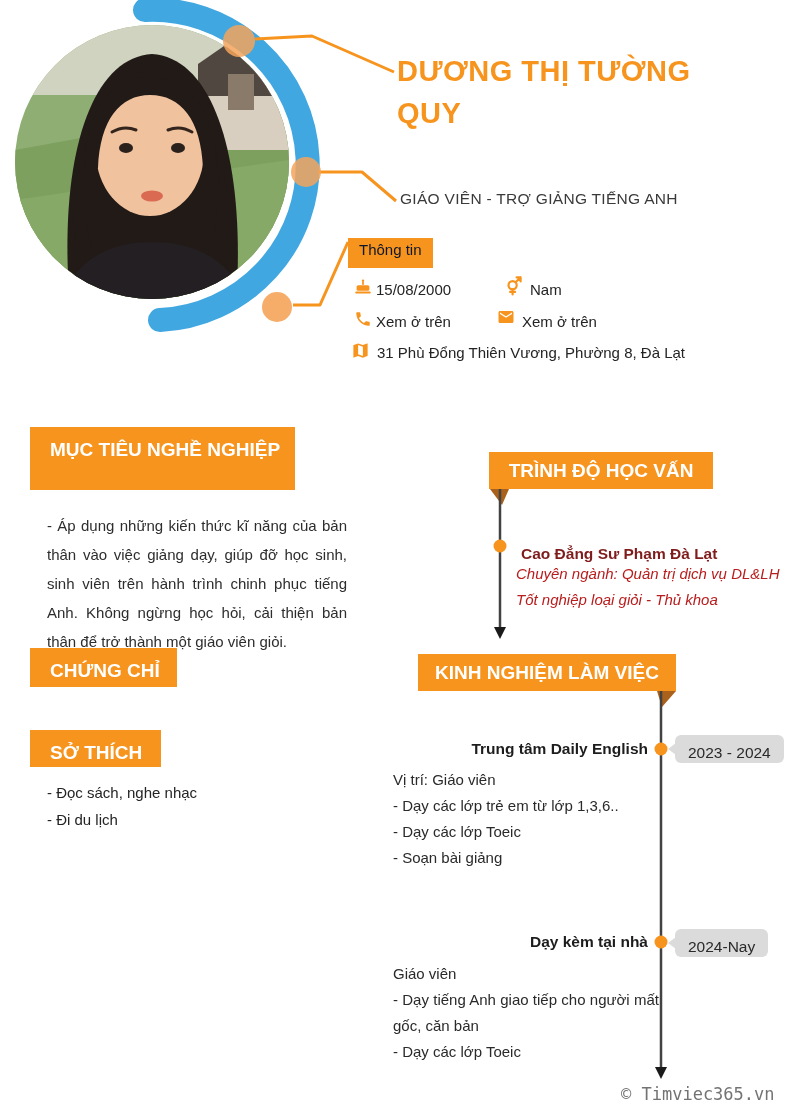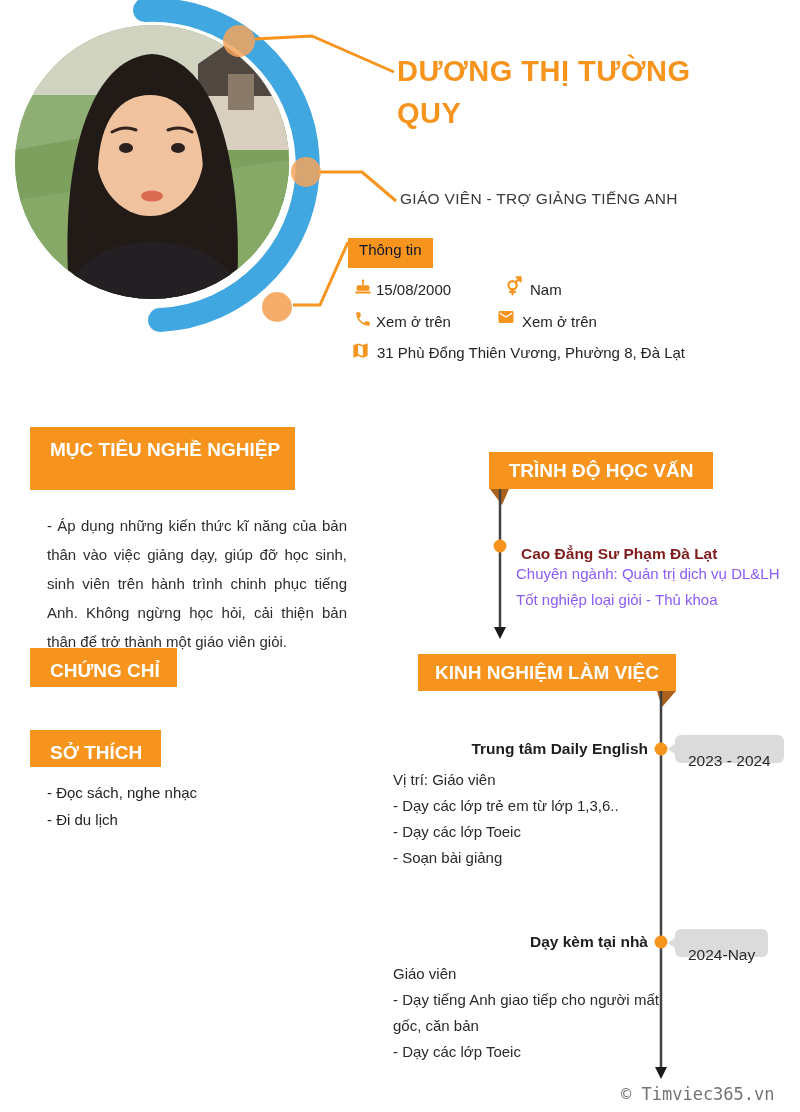--- a/index.html
+++ b/index.html
@@ -43,27 +43,27 @@
   .hob-h{left:30px;top:730px;width:131px;height:37px;}
   .edu-h{left:489px;top:452px;width:224px;height:37px;}
   .exp-h{left:418px;top:654px;width:258px;height:37px;}
   
   .objective-text{left:47px;top:511px;width:300px;font-size:15px;line-height:29px;text-align:justify;}
   .plain-line{font-size:15px;line-height:27px;color:#242424;}
   .cert-item{left:47px;top:701px;}
   .hobby-list{left:47px;top:779px;}
   
   .edu-school{left:521px;top:537px;font-size:15.5px;font-weight:bold;color:#7f1d1d;margin-top:8px;}
-  .edu-line{font-size:15px;color:#8b5cf6;position:absolute;}
+  .edu-line{font-size:15px;color:#b91c1c;position:absolute;font-style:italic;}
   
   .xp-org{position:absolute;width:250px;text-align:right;font-size:15.5px;font-weight:bold;color:#1d1d1d;}
   .xp-org1{left:398px;top:740px;}
   .xp-org2{left:398px;top:933px;}
   .badge{
-    position:absolute;left:675px;height:28px;line-height:28px;padding:12px 13px;
+    position:absolute;left:675px;height:28px;line-height:28px;padding:4px 13px;
     background:var(--badge);border-radius:6px;font-size:15.5px;color:#2a2a2a;white-space:nowrap;
   }
   .badge::before{
     content:"";position:absolute;left:-7px;top:50%;margin-top:-6px;
     border:6px solid transparent;border-right:8px solid var(--badge);border-left:0;
   }
   .badge1{top:735px;}
   .badge2{top:929px;}
   .xp-details{position:absolute;left:393px;width:270px;font-size:15px;line-height:26px;color:#2a2a2a;}
   .xp-details1{top:767px;}

